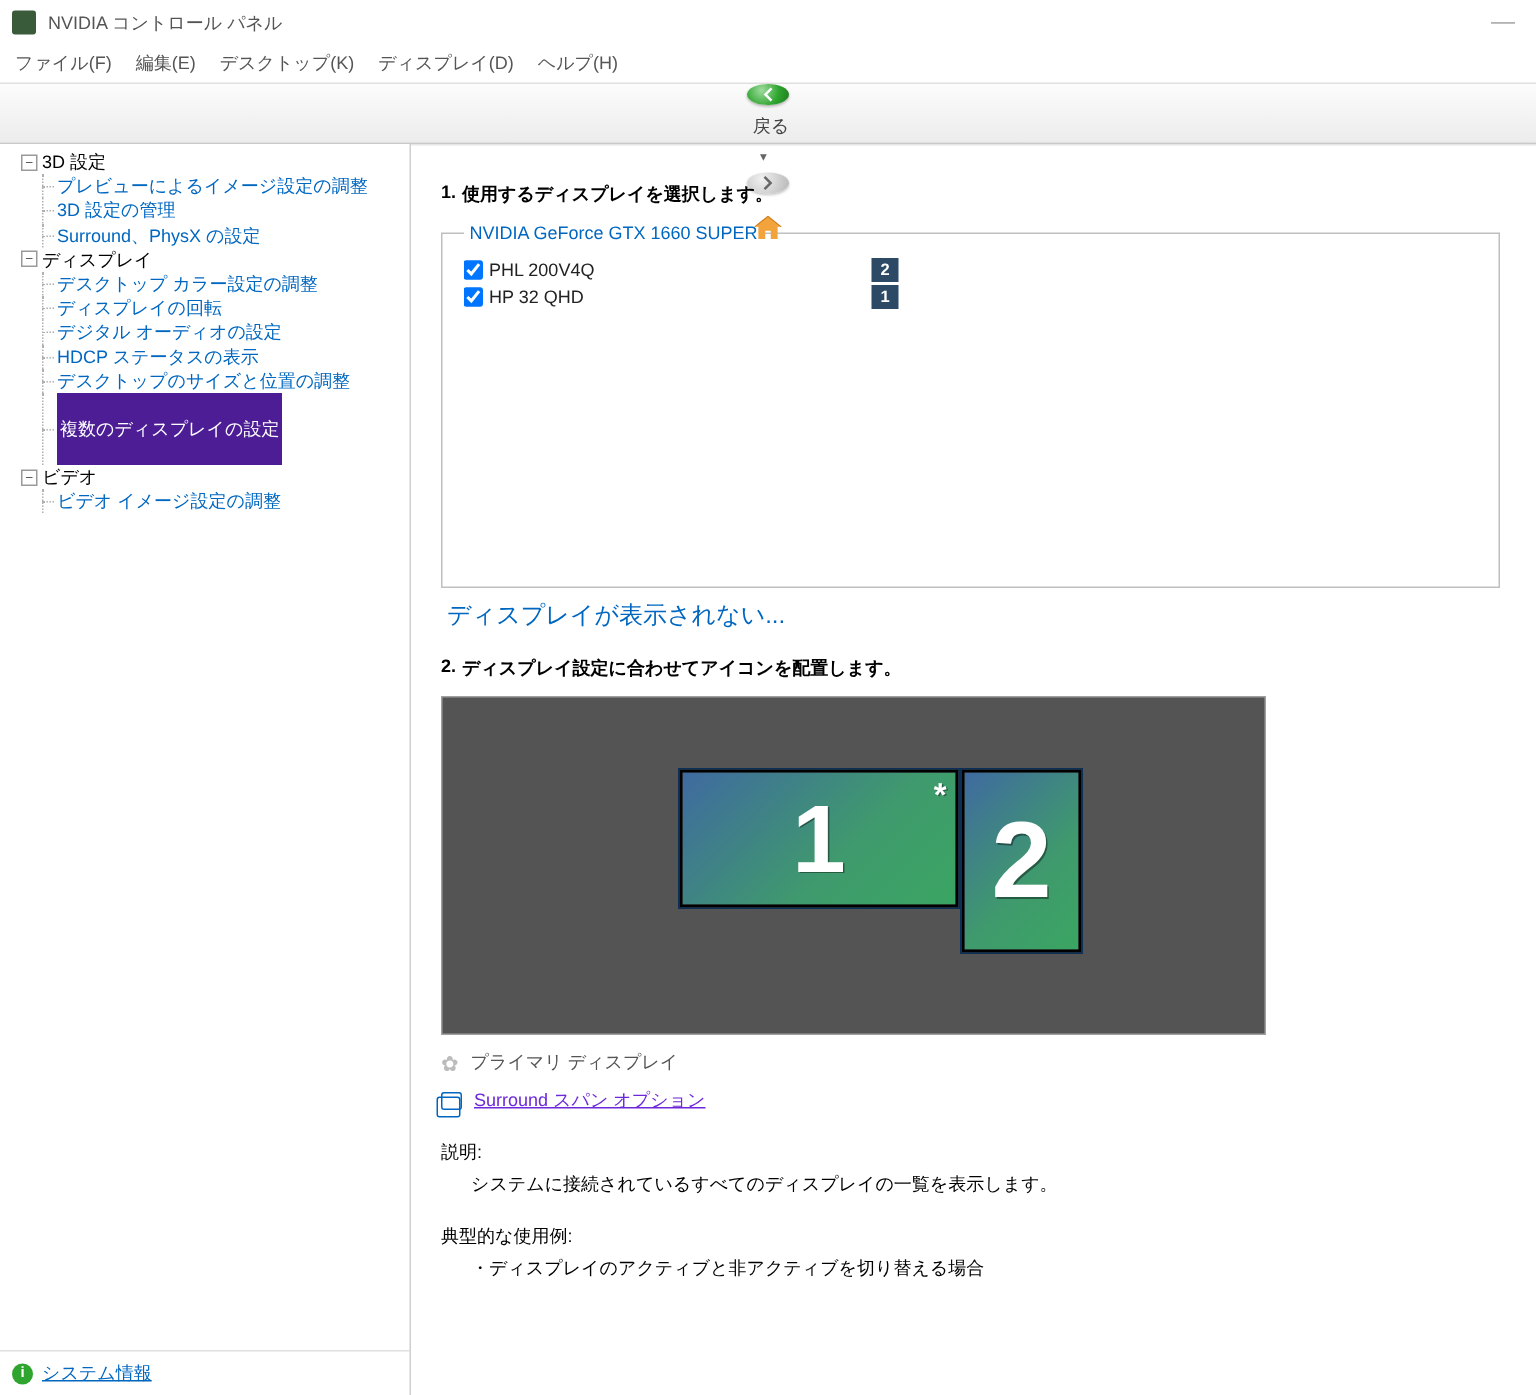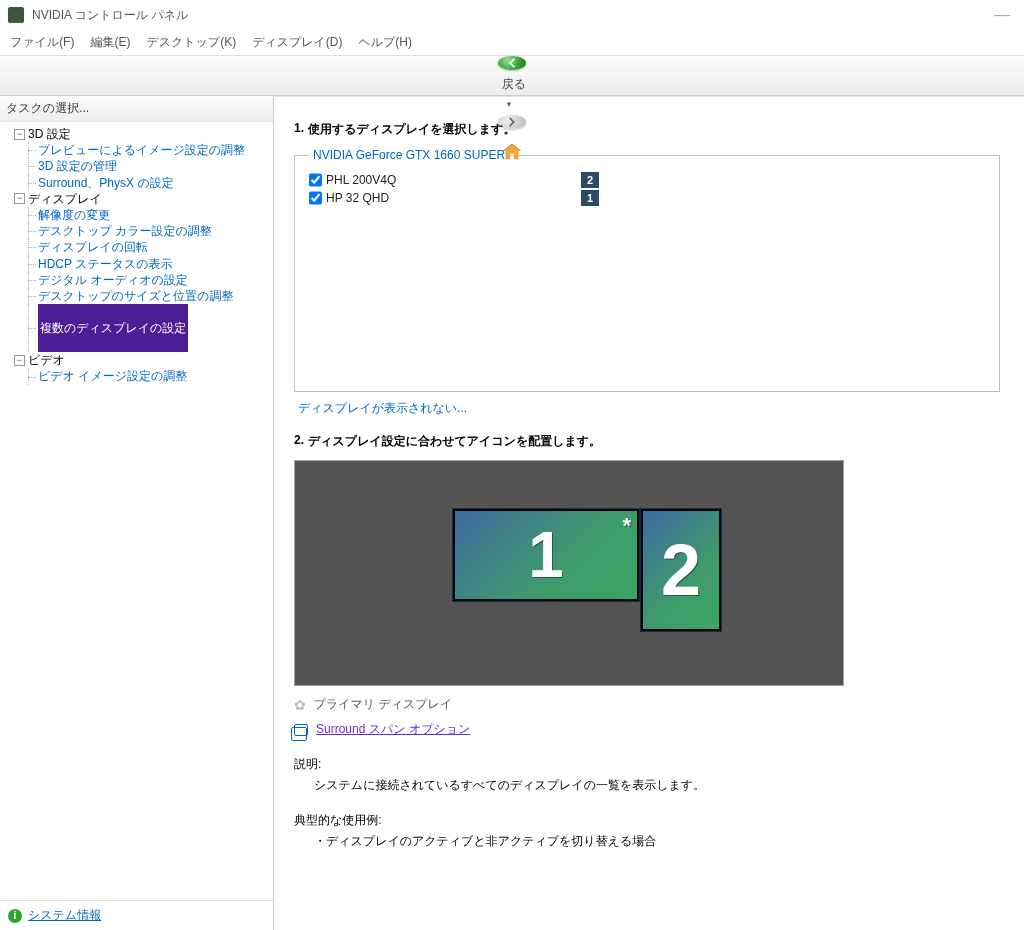--- a/index.html
+++ b/index.html
@@ -176,21 +176,21 @@
   .disp-row label { display:flex; gap:4px; color:#222; }
   .disp-row input[type=checkbox]{ margin:0; }
   .disp-row .badge {
     margin-left: auto;
     width: 18px; height: 16px;
     display:inline-flex; align-items:center; justify-content:center;
     background: #2c4a66; color:#fff;
     font-size: 11px; font-weight:bold;
   }
   .disp-row-wrap { width: 290px; }
-  .link-sm { color:#0067c0; font-size:12px; margin: 6px 0 16px 4px; cursor: default; }
+  .link-sm { color:#0067c0; font-size:16px; margin: 6px 0 16px 4px; cursor: default; }
 
   
   .arrange {
     width: 550px; height: 226px;
     background:#545454;
     border:1px solid #a0a0a0;
     position: relative;
     margin-bottom: 10px;
   }
   .mon {
@@ -272,21 +272,20 @@
     <svg viewBox="0 0 24 24">
       <path fill="#f2a33c" d="M12 3l10 8h-3v9h-5v-6h-4v6H5v-9H2z"></path>
       <path fill="#c97a1e" d="M12 3l10 8h-1L12 4 3 11H2z"></path>
     </svg>
   </div>
 </div>
 
 <div class="split">
 
   <div class="sidebar">
-    <div class="sidebar-head">タスクの選択...</div>
 
     <div class="tree">
 
       <div class="tnode level-1">
         <div class="row">
             <span class="twisty">−</span>
           <span class="tlabel">3D 設定</span>
           </div>
       </div>
       <div class="tnode level-2">
@@ -306,41 +305,36 @@
         </div>
 
       <div class="tnode level-1">
         <div class="row">
             <span class="twisty">−</span>
           <span class="tlabel">ディスプレイ</span>
           </div>
       </div>
       <div class="tnode level-2">
           <div class="row">
-        <span class="tlabel">解像度の変更</span>
-          </div>
-        </div>
-      <div class="tnode level-2">
-          <div class="row">
         <span class="tlabel">デスクトップ カラー設定の調整</span>
           </div>
         </div>
       <div class="tnode level-2">
           <div class="row">
         <span class="tlabel">ディスプレイの回転</span>
           </div>
         </div>
       <div class="tnode level-2">
           <div class="row">
+        <span class="tlabel">デジタル オーディオの設定</span>
+          </div>
+        </div>
+      <div class="tnode level-2">
+          <div class="row">
         <span class="tlabel">HDCP ステータスの表示</span>
-          </div>
-        </div>
-      <div class="tnode level-2">
-          <div class="row">
-        <span class="tlabel">デジタル オーディオの設定</span>
           </div>
         </div>
       <div class="tnode level-2">
           <div class="row">
         <span class="tlabel">デスクトップのサイズと位置の調整</span>
           </div>
         </div>
       <div class="tnode level-2">
           <div class="row">
         <span class="tlabel sel">複数のディスプレイの設定</span>

